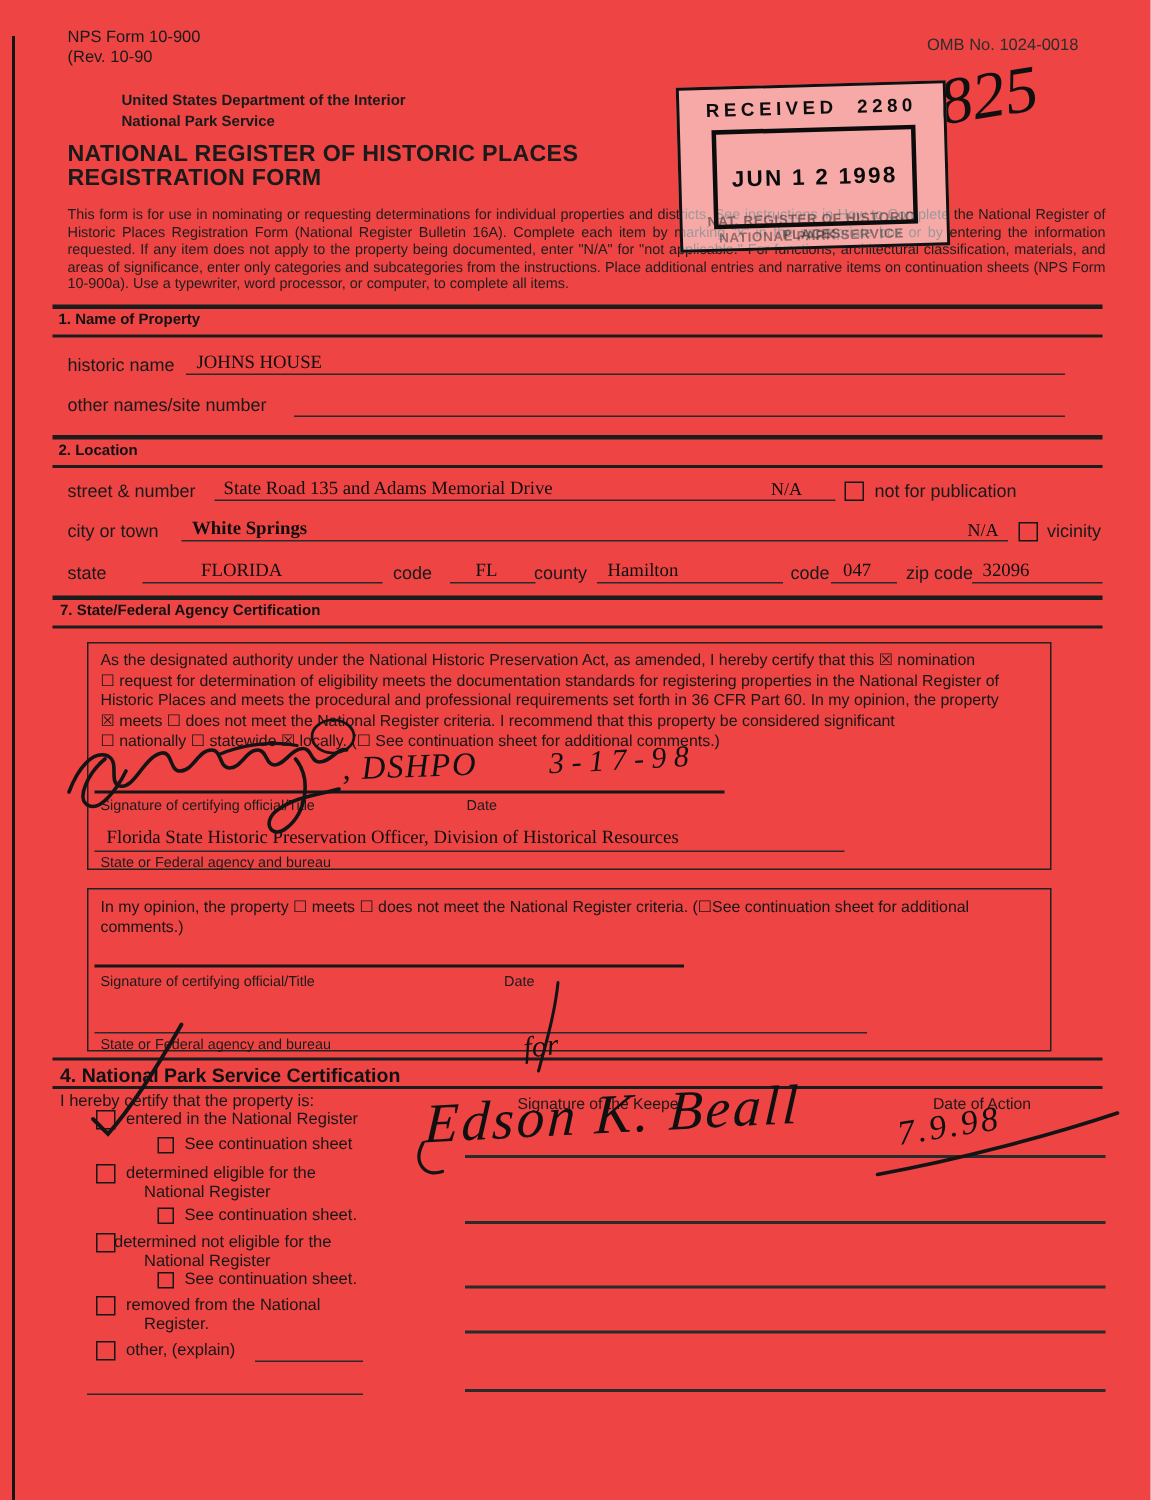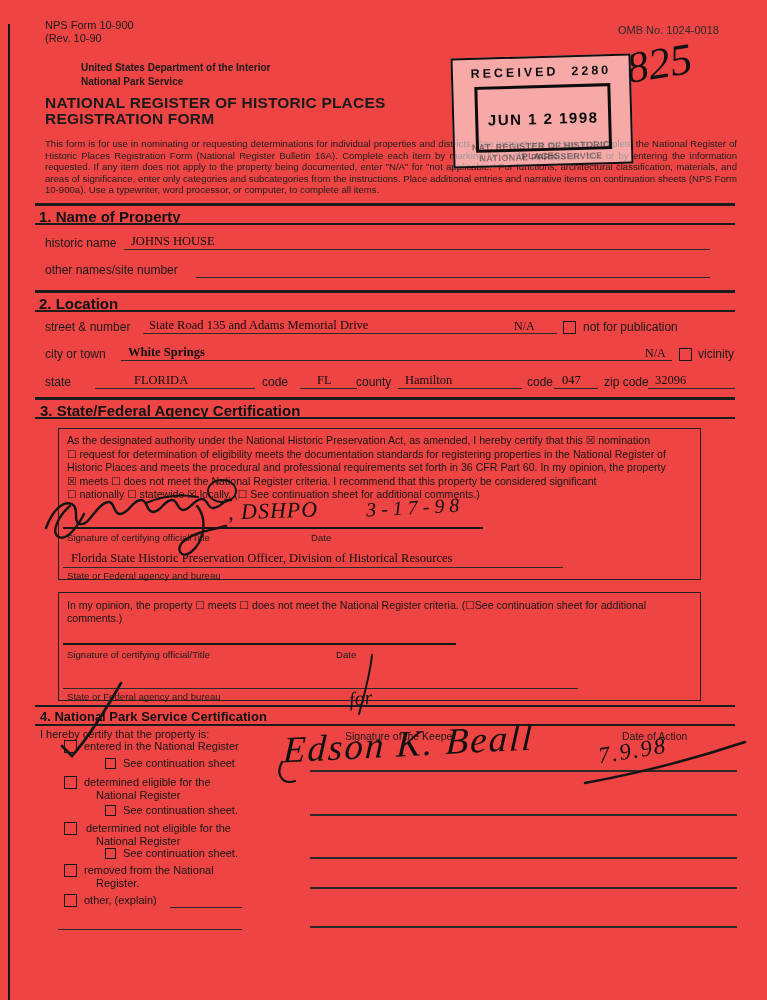--- a/index.html
+++ b/index.html
@@ -7,21 +7,21 @@
         font-family:"Liberation Sans","DejaVu Sans",sans-serif;color:#1a1a1a;}
   .abs{position:absolute;}
   .b{font-weight:bold;}
   .serif{font-family:"Liberation Serif","DejaVu Serif",serif;color:#0e0e0e;}
   .t11{font-size:11px;}
   .t12{font-size:10px;margin-left:36px;}
   .hr{position:absolute;background:#1c1c1c;}
   .line{position:absolute;background:#2a2a2a;height:1.4px;}
   .cb{position:absolute;width:11px;height:11px;border:1.6px solid #161616;background:transparent;}
   .cbs{width:9px;height:9px;}
-  .sechead{font-size:15px;font-weight:bold;color:#111;}
+  .sechead{font-size:10px;font-weight:bold;color:#111;}
   .certline{font-size:10.6px;line-height:13.5px;white-space:nowrap;color:#161616;}
   .lbl9{font-size:9.6px;color:#1b1b1b;}
   .hw{position:absolute;font-family:"Liberation Serif","DejaVu Serif",serif;font-style:italic;color:#101010;white-space:nowrap;}
   .fieldlbl{font-size:12px;color:#191919;}
   .chk{font-size:11px;color:#161616;white-space:nowrap;}
   svg.overlay{position:absolute;left:0;top:0;pointer-events:none;}
   .stamp{position:absolute;left:452px;top:56px;width:176px;height:106px;border:2.5px solid #101010;
          transform:rotate(-1.6deg);background:rgba(253,253,251,0.55);}
   .stampinner{position:absolute;left:21px;top:27px;width:130px;height:60px;border:3px solid #0c0c0c;
               display:flex;align-items:center;justify-content:center;}
@@ -95,21 +95,21 @@
   <div class="abs serif" style="left:405px;top:373px;font-size:12.5px;">Hamilton</div>
   <div class="line" style="left:398px;top:388px;width:124px;"></div>
   <div class="abs fieldlbl" style="left:527px;top:375px;">code</div>
   <div class="line" style="left:554px;top:388px;width:44px;"></div>
   <div class="abs serif" style="left:562px;top:373px;font-size:12.5px;">047</div>
   <div class="abs fieldlbl" style="left:604px;top:375px;">zip code</div>
   <div class="abs serif" style="left:655px;top:373px;font-size:12.5px;">32096</div>
   <div class="line" style="left:648px;top:388px;width:87px;"></div>
 
   <div class="hr" style="left:35px;top:397px;width:700px;height:2.6px;"></div>
-  <div class="abs sechead" style="left:40px;top:402px;">3. State/Federal Agency Certification</div>
+  <div class="abs sechead" style="left:40px;top:402px;">7. State/Federal Agency Certification</div>
   <div class="hr" style="left:35px;top:417px;width:700px;height:1.6px;"></div>
 
   <div class="abs" style="left:58px;top:428px;width:641px;height:150px;border:1.5px solid #222;">
     <div class="abs" style="left:8px;top:5px;">
       <div class="certline">As the designated authority under the National Historic Preservation Act, as amended, I hereby certify that this ☒ nomination</div>
       <div class="certline">☐ request for determination of eligibility meets the documentation standards for registering properties in the National Register of</div>
       <div class="certline">Historic Places and meets the procedural and professional requirements set forth in 36 CFR Part 60. In my opinion, the property</div>
       <div class="certline">☒ meets ☐ does not meet the National Register criteria. I recommend that this property be considered significant</div>
       <div class="certline">☐ nationally ☐ statewide ☒ locally. (☐ See continuation sheet for additional comments.)</div>
     </div>
@@ -149,21 +149,21 @@
   <div class="abs chk" style="left:123px;top:757px;">See continuation sheet</div>
 
   <div class="cb" style="left:64px;top:776px;"></div>
   <div class="abs chk" style="left:84px;top:776px;">determined eligible for the</div>
   <div class="abs chk" style="left:96px;top:789px;">National Register</div>
 
   <div class="cb cbs" style="left:105px;top:805px;"></div>
   <div class="abs chk" style="left:123px;top:804px;">See continuation sheet.</div>
 
   <div class="cb" style="left:64px;top:822px;"></div>
-  <div class="abs chk" style="left:86px;top:822px;">determined not eligible for the</div>
+  <div class="abs chk" style="left:76px;top:822px;">determined not eligible for the</div>
   <div class="abs chk" style="left:96px;top:835px;">National Register</div>
 
   <div class="cb cbs" style="left:105px;top:848px;"></div>
   <div class="abs chk" style="left:123px;top:847px;">See continuation sheet.</div>
 
   <div class="cb" style="left:64px;top:864px;"></div>
   <div class="abs chk" style="left:84px;top:864px;">removed from the National</div>
   <div class="abs chk" style="left:96px;top:877px;">Register.</div>
 
   <div class="cb" style="left:64px;top:894px;"></div>

